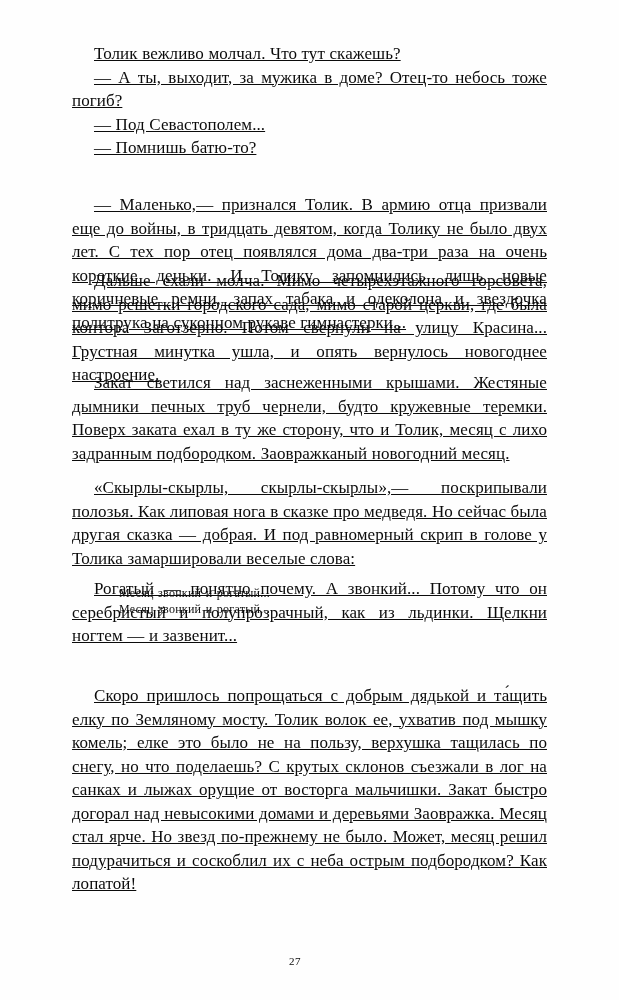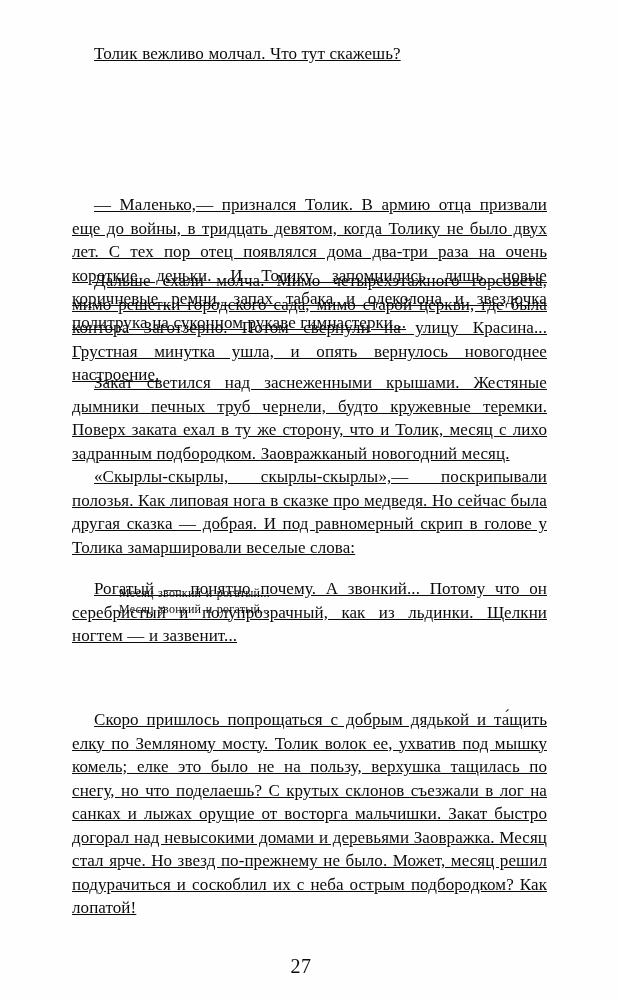--- a/index.html
+++ b/index.html
@@ -69,43 +69,45 @@
     position: absolute;
     left: 116px;
     top: 884px;
   }
   #folio {
     position: absolute;
     left: 0;
     top: 955px;
     width: 590px;
     text-align: center;
-    font-size: 20px;
+    font-size: 11px;
     letter-spacing: 0.5px;
-    margin-left: 6px;
   }
   
   .blk { position: absolute; left: 0; width: 475px; }
   #blk-1 { top: 0px; }
   #blk-2 { top: 151px; }
   #blk-3 { top: 227px; }
   #blk-4 { top: 329px; }
-  #blk-5 { top: 423px; }
+  #blk-5 { top: 434px; }
   #blk-6 { top: 535px; }
-  #blk-7 { top: 666px; }
+  #blk-7 { top: 642px; }
 </style>
 </head>
 <body>
 
 <div id="page">
 
   <div id="textblock">
 
     <div class="blk" id="blk-1">
       <p class="para">Толик вежливо молчал. Что тут скажешь?</p>
+      <p class="para dialogue">— А ты, выходит, за мужика в доме? Отец-то не­бось тоже погиб?</p>
+      <p class="para dialogue">— Под Севастополем...</p>
+      <p class="para dialogue">— Помнишь батю-то?</p>
     </div>
 
     <div class="blk" id="blk-2">
       <p class="para dialogue">— Маленько,— признался Толик. В армию отца при­звали еще до войны, в тридцать девятом, когда Толику не было двух лет. С тех пор отец появлялся дома два-три раза на очень короткие деньки. И Толику запомни­лись лишь новые коричневые ремни, запах табака и оде­колона и звездочка политрука на суконном рукаве гим­настерки...</p>
     </div>
 
     <div class="blk" id="blk-3">
       <p class="para">Дальше ехали молча. Мимо четырехэтажного гор­совета, мимо решетки городского сада, мимо старой церкви, где была контора Заготзерно. Потом свернули на улицу Красина... Грустная минутка ушла, и опять вернулось новогоднее настроение.</p>
     </div>
 

